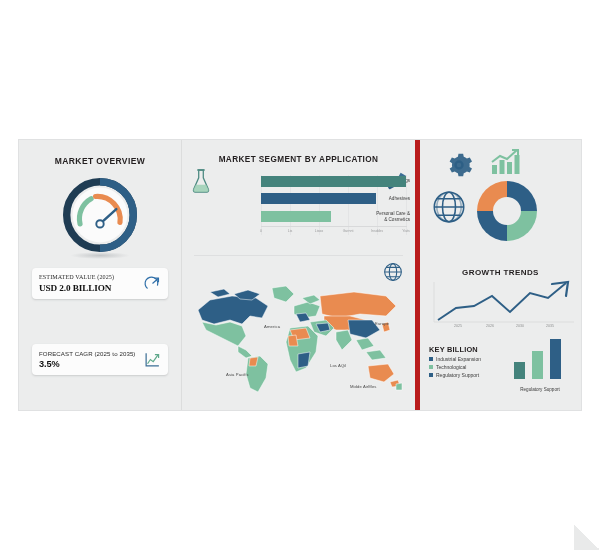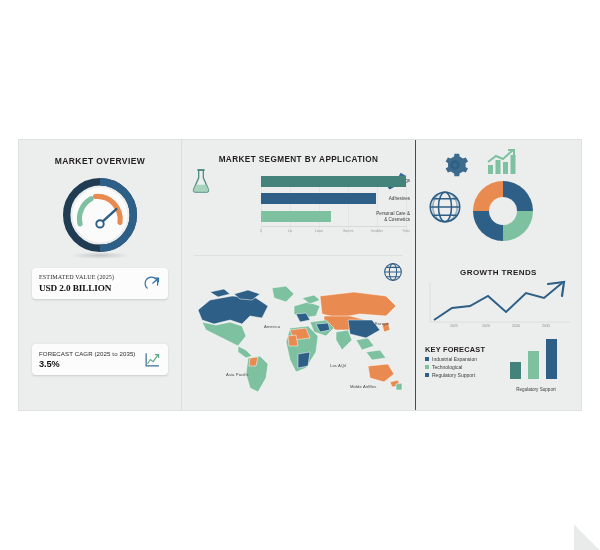--- a/index.html
+++ b/index.html
@@ -15,21 +15,21 @@
   }
   
   .infographic{
     position:absolute;left:18px;top:139px;width:564px;height:272px;
     background:#eceded;
     border:1px solid #e0e1e2;
     box-sizing:border-box;
     display:flex;
   }
   .col-left{width:162px;position:relative;border-right:1px solid #dcdddd;}
-  .col-mid{width:233px;position:relative;border-right:1px solid #b91c1c;}
+  .col-mid{width:233px;position:relative;border-right:5px solid #b91c1c;}
   .col-right{flex:1;position:relative;}
 
   .panel-title{
     font-weight:bold;letter-spacing:.4px;color:#231f20;text-align:center;
   }
 
   
   #overview-title{
     position:absolute;top:16px;left:0;width:100%;
     font-size:8.5px;
@@ -307,21 +307,21 @@
           <line x1="6" y1="42" x2="146" y2="42" stroke="#dcdddd" stroke-width="1"></line>
           <polyline points="10,40 28,28 46,26 64,16 82,32 102,13 120,18 138,3" fill="none" stroke="#2e5f86" stroke-width="2"></polyline>
           <path d="M124 4 L140 2 L138 16" fill="none" stroke="#2e5f86" stroke-width="2.2" stroke-linecap="round"></path>
         </svg>
         <div class="trend-tick" style="left:30px;top:44px;">2025</div>
         <div class="trend-tick" style="left:62px;top:44px;">2026</div>
         <div class="trend-tick" style="left:92px;top:44px;">2030</div>
         <div class="trend-tick" style="left:122px;top:44px;">2035</div>
       </div>
 
-      <div id="drivers-title">KEY FORECAST</div>
+      <div id="drivers-title">KEY BILLION</div>
 
       <div class="legend">
         <div class="legend-row">
           <span class="swatch" style="background:#2e5f86;"></span>
           <span class="legend-text">Industrial Expansion</span>
         </div>
         <div class="legend-row">
           <span class="swatch" style="background:#7ec1a0;"></span>
           <span class="legend-text">Technological</span>
         </div>

